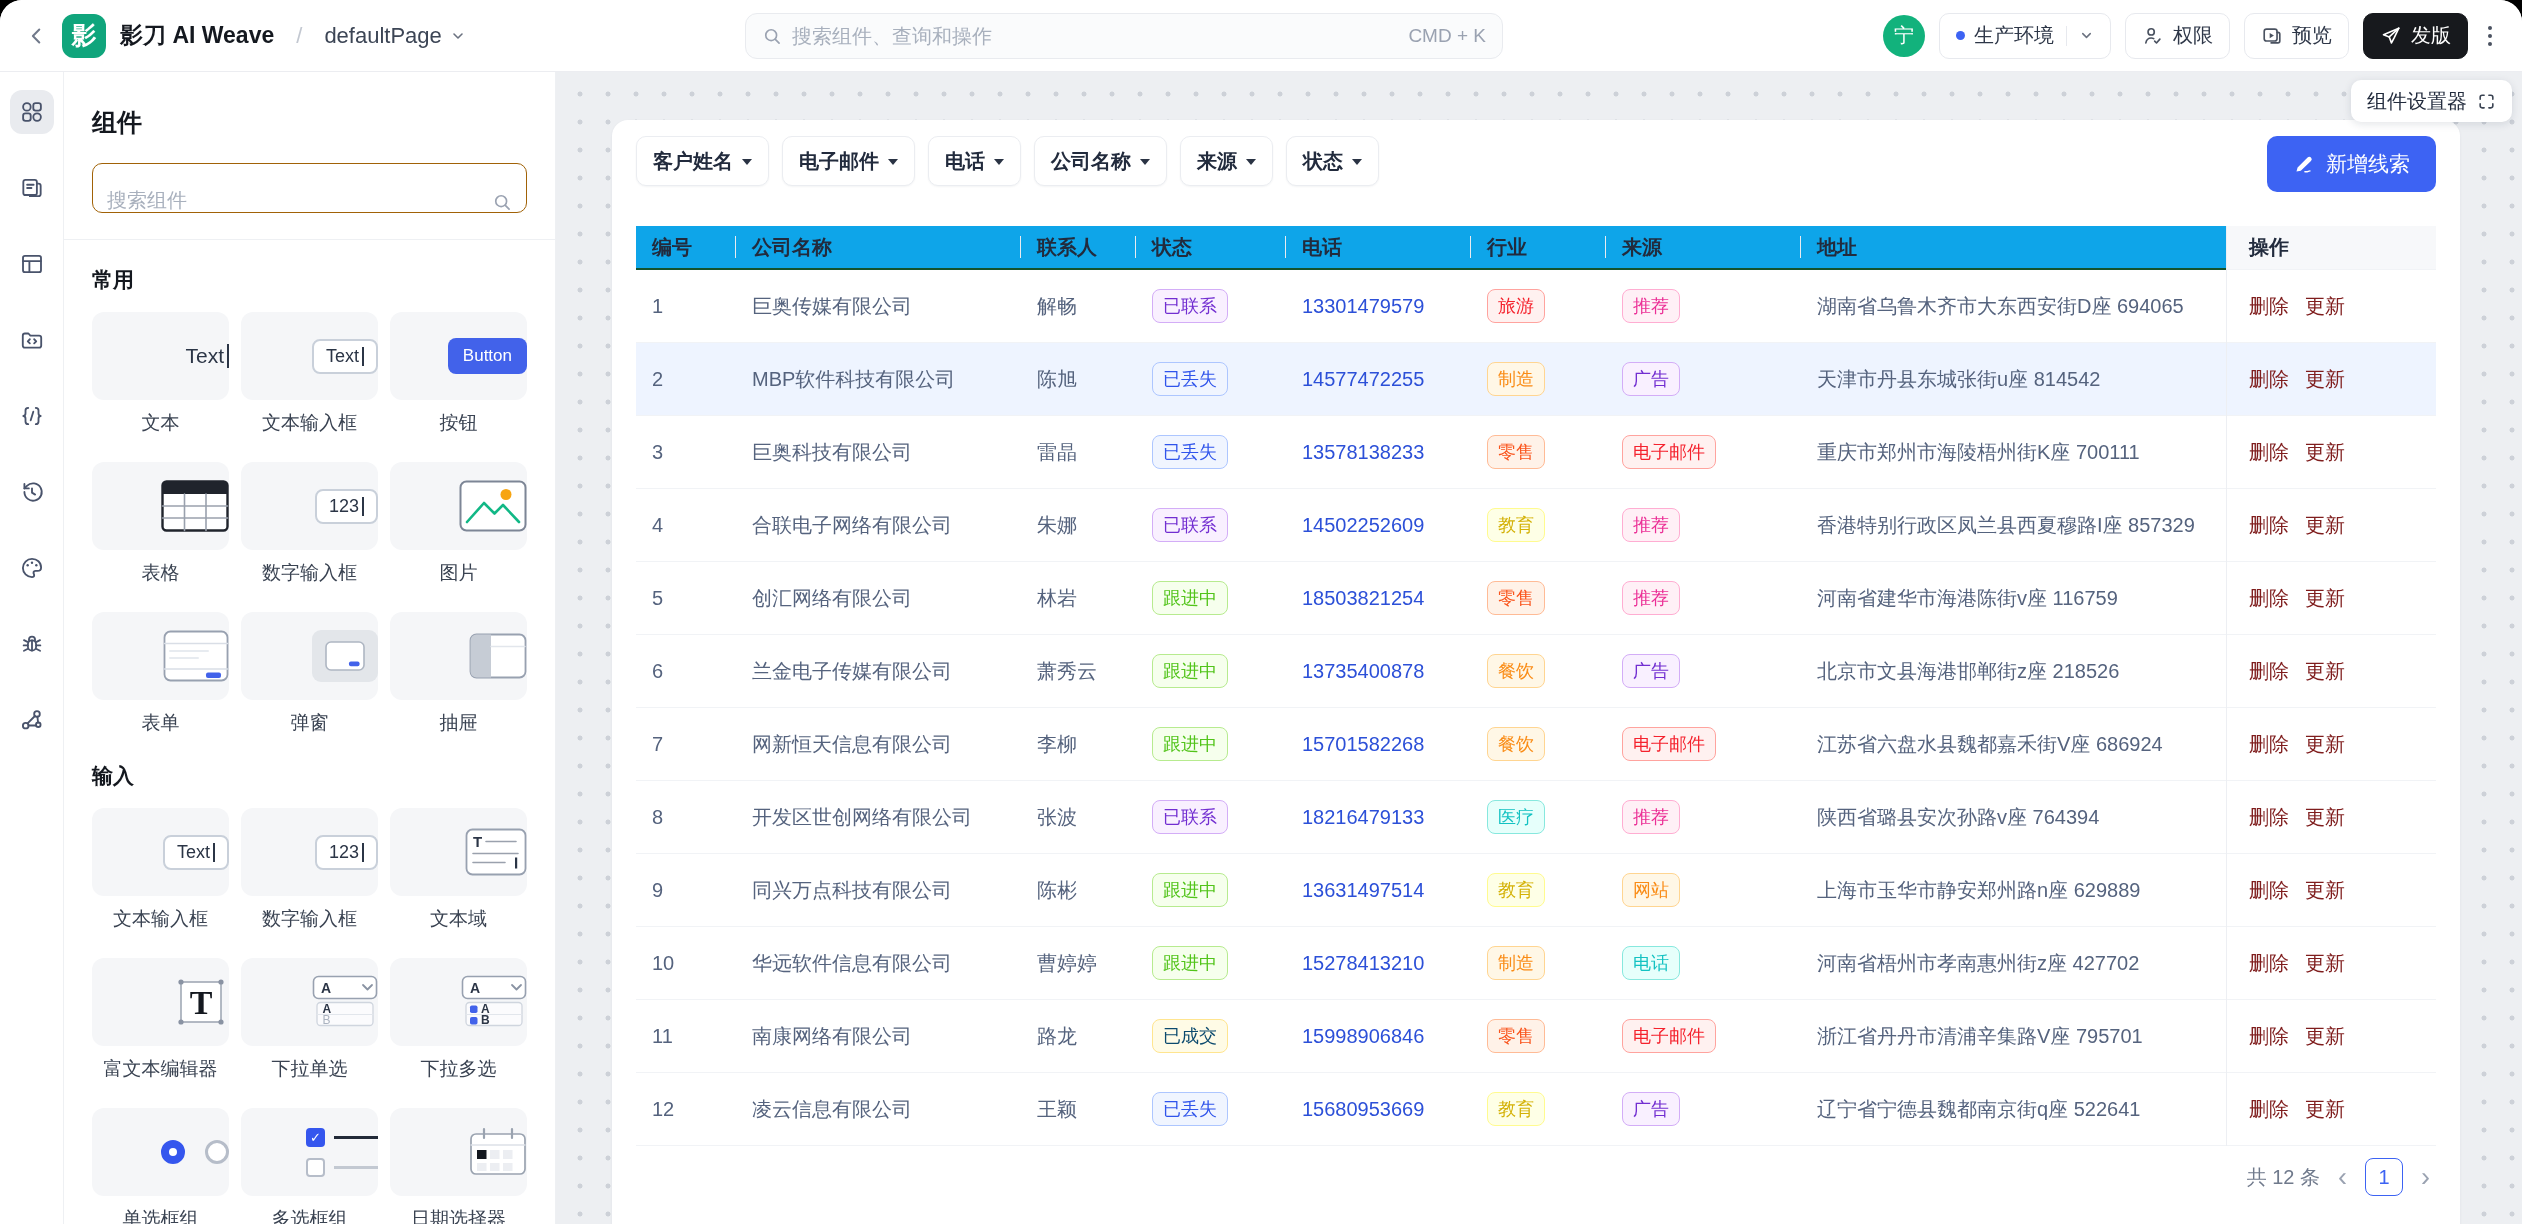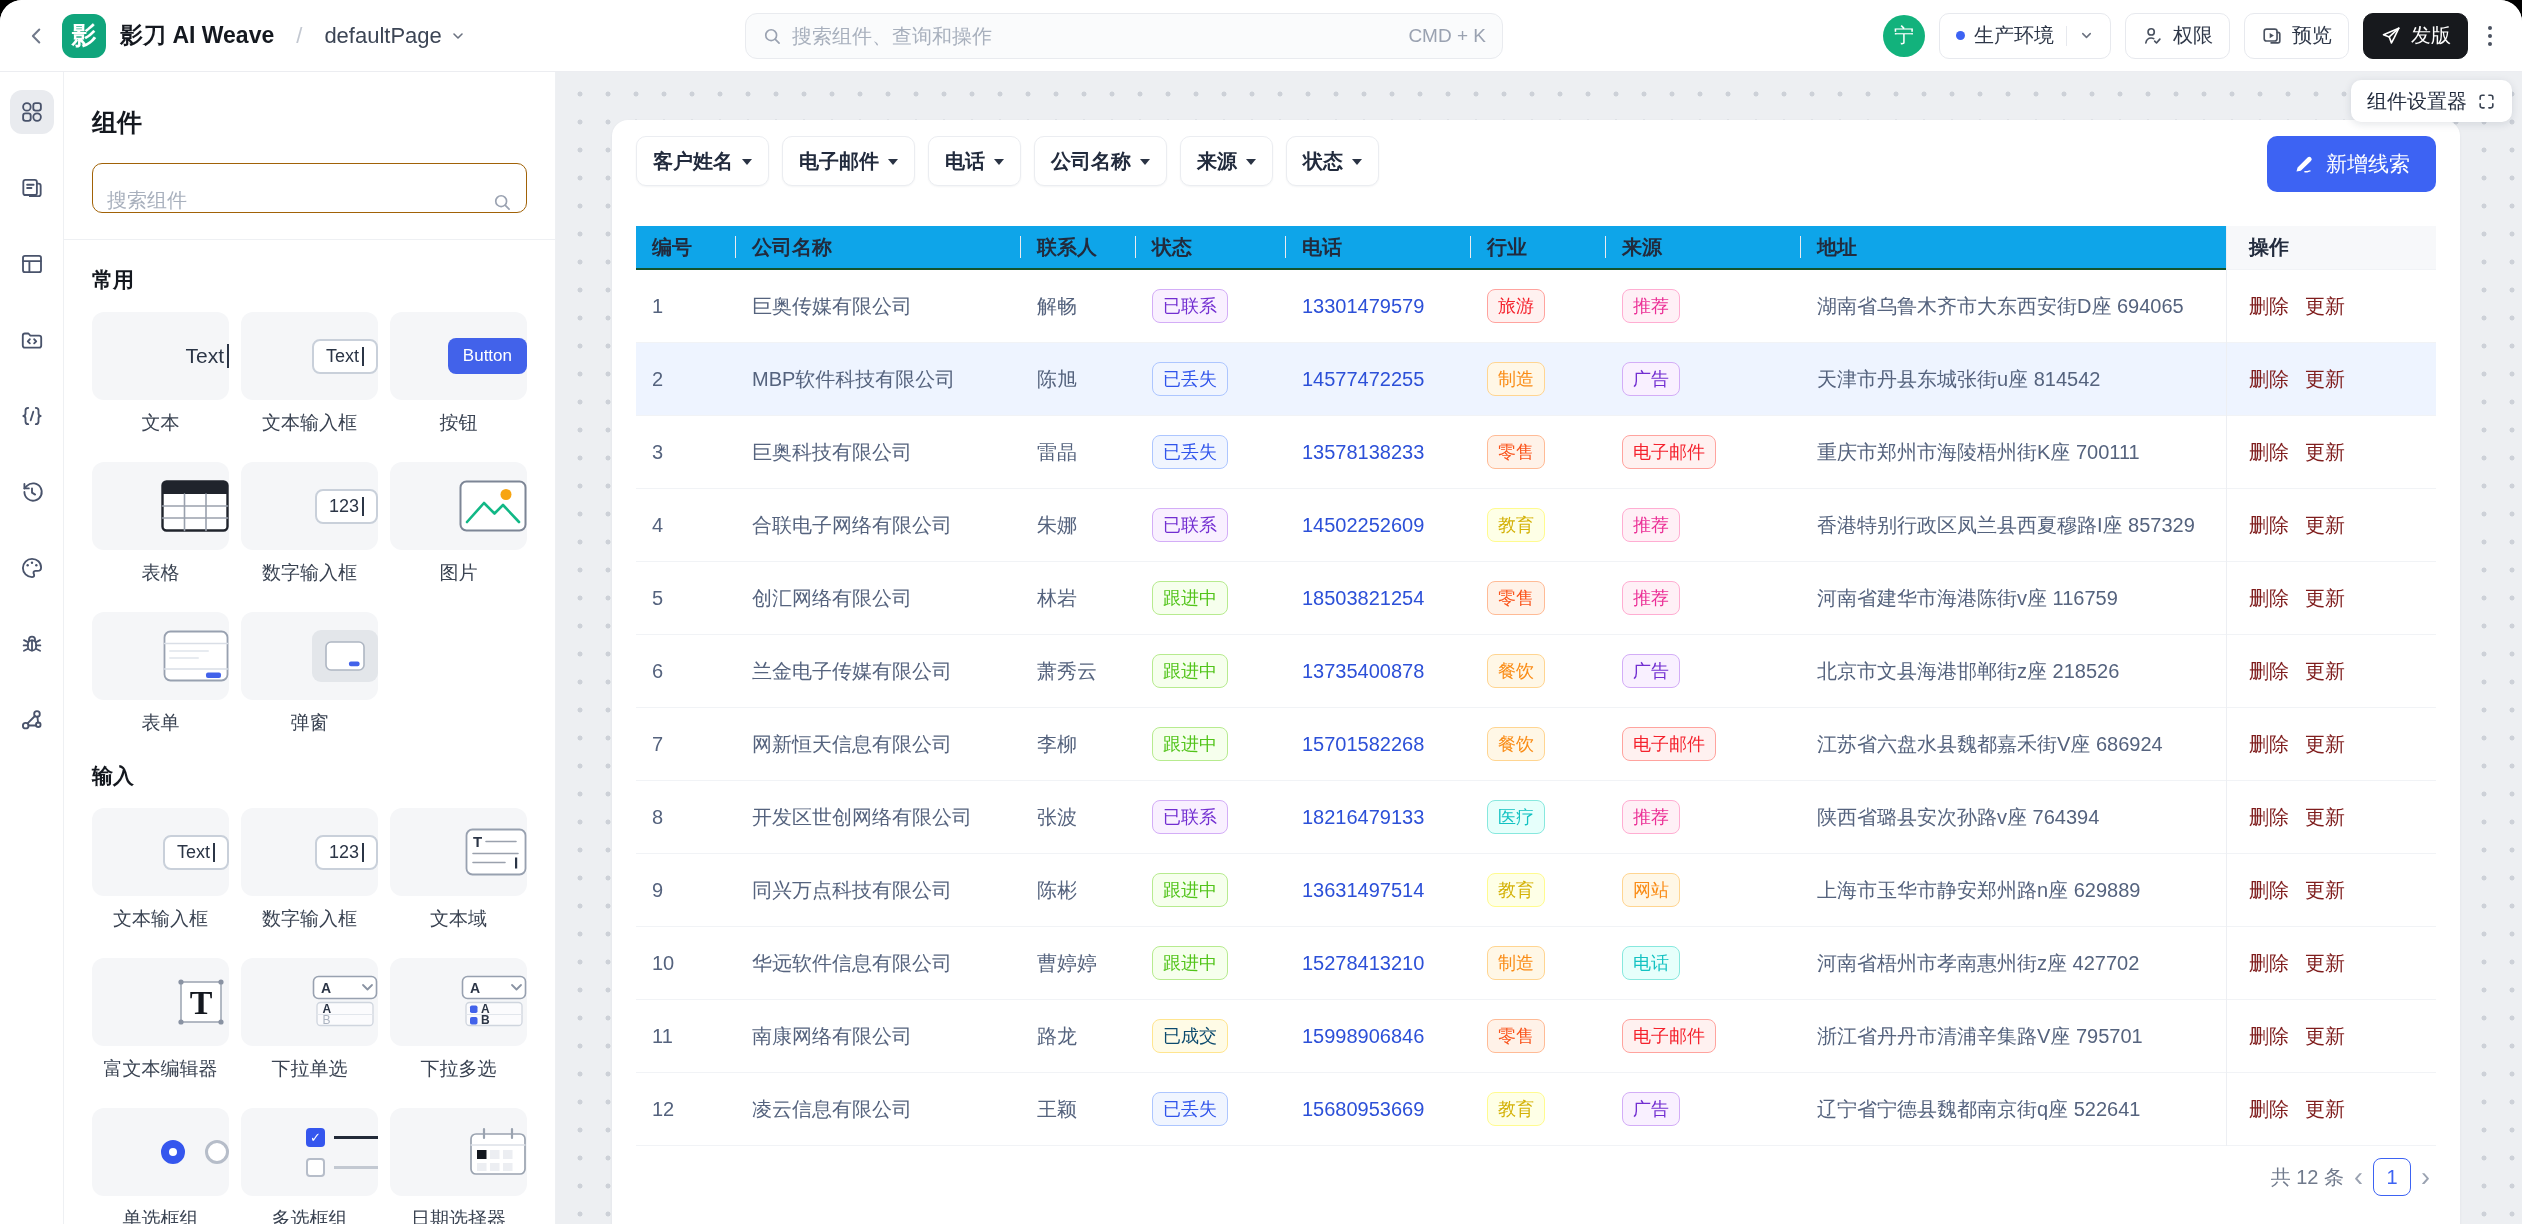--- a/index.html
+++ b/index.html
@@ -101,21 +101,21 @@
     width:1px;height:22px;background:#e8ebf0}
   .td{padding-left:16px;font-size:20px;color:#55637e;white-space:nowrap;overflow:hidden;text-overflow:ellipsis}
   .phone{color:#2c50d8}
   .badge{display:inline-block;font-size:18px;line-height:1.35;padding:4px 10px;border-radius:8px;border:1px solid}
   .op-head{height:44px;background:#f7f8fa;display:flex;align-items:center;padding-left:22px;
     font-weight:600;font-size:20px;color:#222b3d;border-bottom:1px solid #f1f3f6}
   .op-cell{height:73px;display:flex;align-items:center;gap:16px;padding-left:22px;
     border-bottom:1px solid #f1f3f6;font-size:20px}
   .link{color:#7f1d1d;cursor:pointer}
   .hl{background:#eef4ff}
-  .tfoot{display:flex;align-items:center;justify-content:flex-end;gap:8px;height:62px;
+  .tfoot{display:flex;align-items:center;justify-content:flex-end;gap:16px;height:62px;
     color:#707a8c;font-size:20px;padding-right:4px}
   .pg-arrow{background:none;border:none;color:#9aa2b1;font-size:27px;line-height:1;padding:0 2px}
   .pg-num{width:38px;height:38px;border:1px solid #3d63f3;border-radius:8px;color:#3d63f3;
     display:flex;align-items:center;justify-content:center;font-size:20px;background:#fff}
 </style>
 </head>
 <body>
 
 <div class="stage">
 
@@ -330,20 +330,30 @@
             </div>
             <div class="tile">
               <div class="box">
                 <svg width="66" height="52" viewBox="0 0 66 52" fill="none" stroke-linecap="round" stroke-linejoin="round">
                   <rect x="0" y="0" width="66" height="52" rx="9" fill="#e3e6ea"></rect>
                   <rect x="14" y="12" width="38" height="28" rx="5" fill="#fff" stroke="#aeb6c2" stroke-width="1.6"></rect>
                   <rect x="37" y="31.5" width="10.5" height="4.8" rx="1.8" fill="#4262ea"></rect>
                 </svg>
               </div>
               <div class="lbl">弹窗</div>
+            </div>
+            <div class="tile">
+              <div class="box">
+                <svg width="58" height="46" viewBox="0 0 58 46" fill="none" stroke-linecap="round" stroke-linejoin="round">
+                  <rect x="1.5" y="1.5" width="55" height="43" rx="6" fill="#fff" stroke="#98a1b0" stroke-width="1.8"></rect>
+                  <path d="M7.5 1.5H22v43H7.5a6 6 0 0 1-6-6v-31a6 6 0 0 1 6-6z" fill="#c6ccd5"></path>
+                  <path d="M22 13.5h34" stroke="#e2e6ec" stroke-width="1.4"></path>
+                </svg>
+              </div>
+              <div class="lbl">抽屉</div>
             </div>
           </div>
           <div class="section-label">输入</div>
           <div class="tiles">
             <div class="tile">
               <div class="box">
                 <span class="tgbox">Text<i class="cur s"></i></span>
               </div>
               <div class="lbl">文本输入框</div>
             </div>

